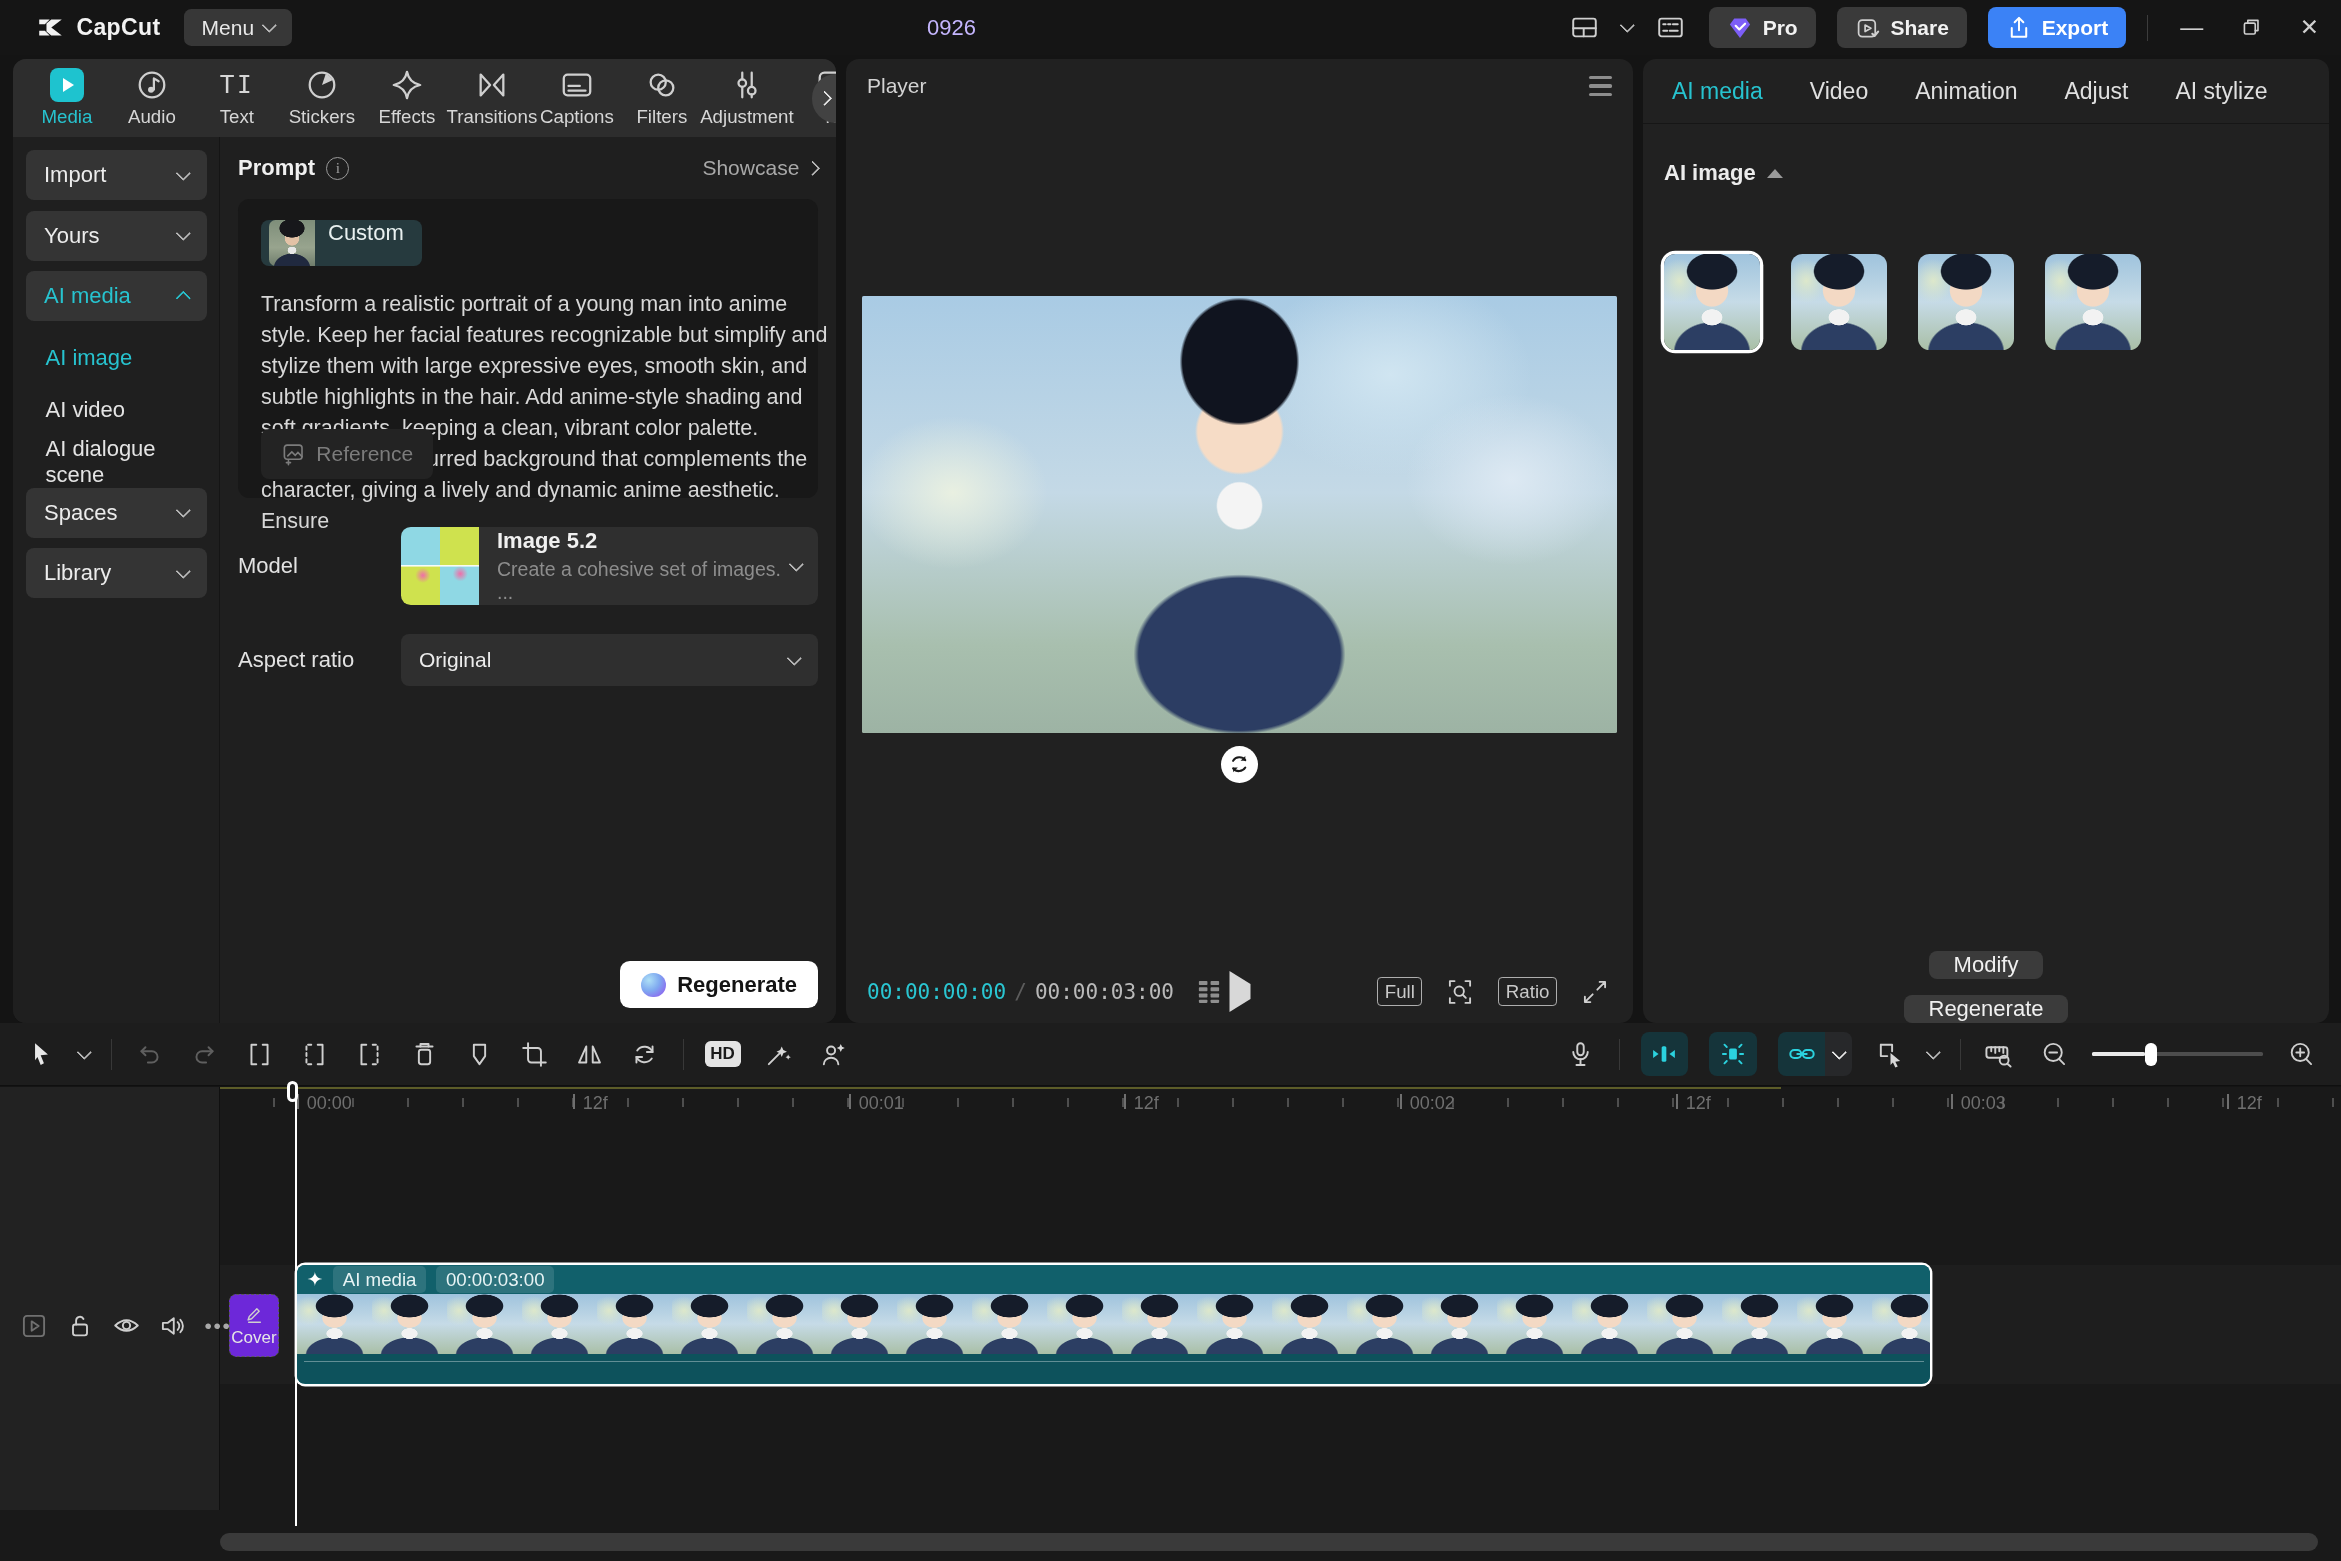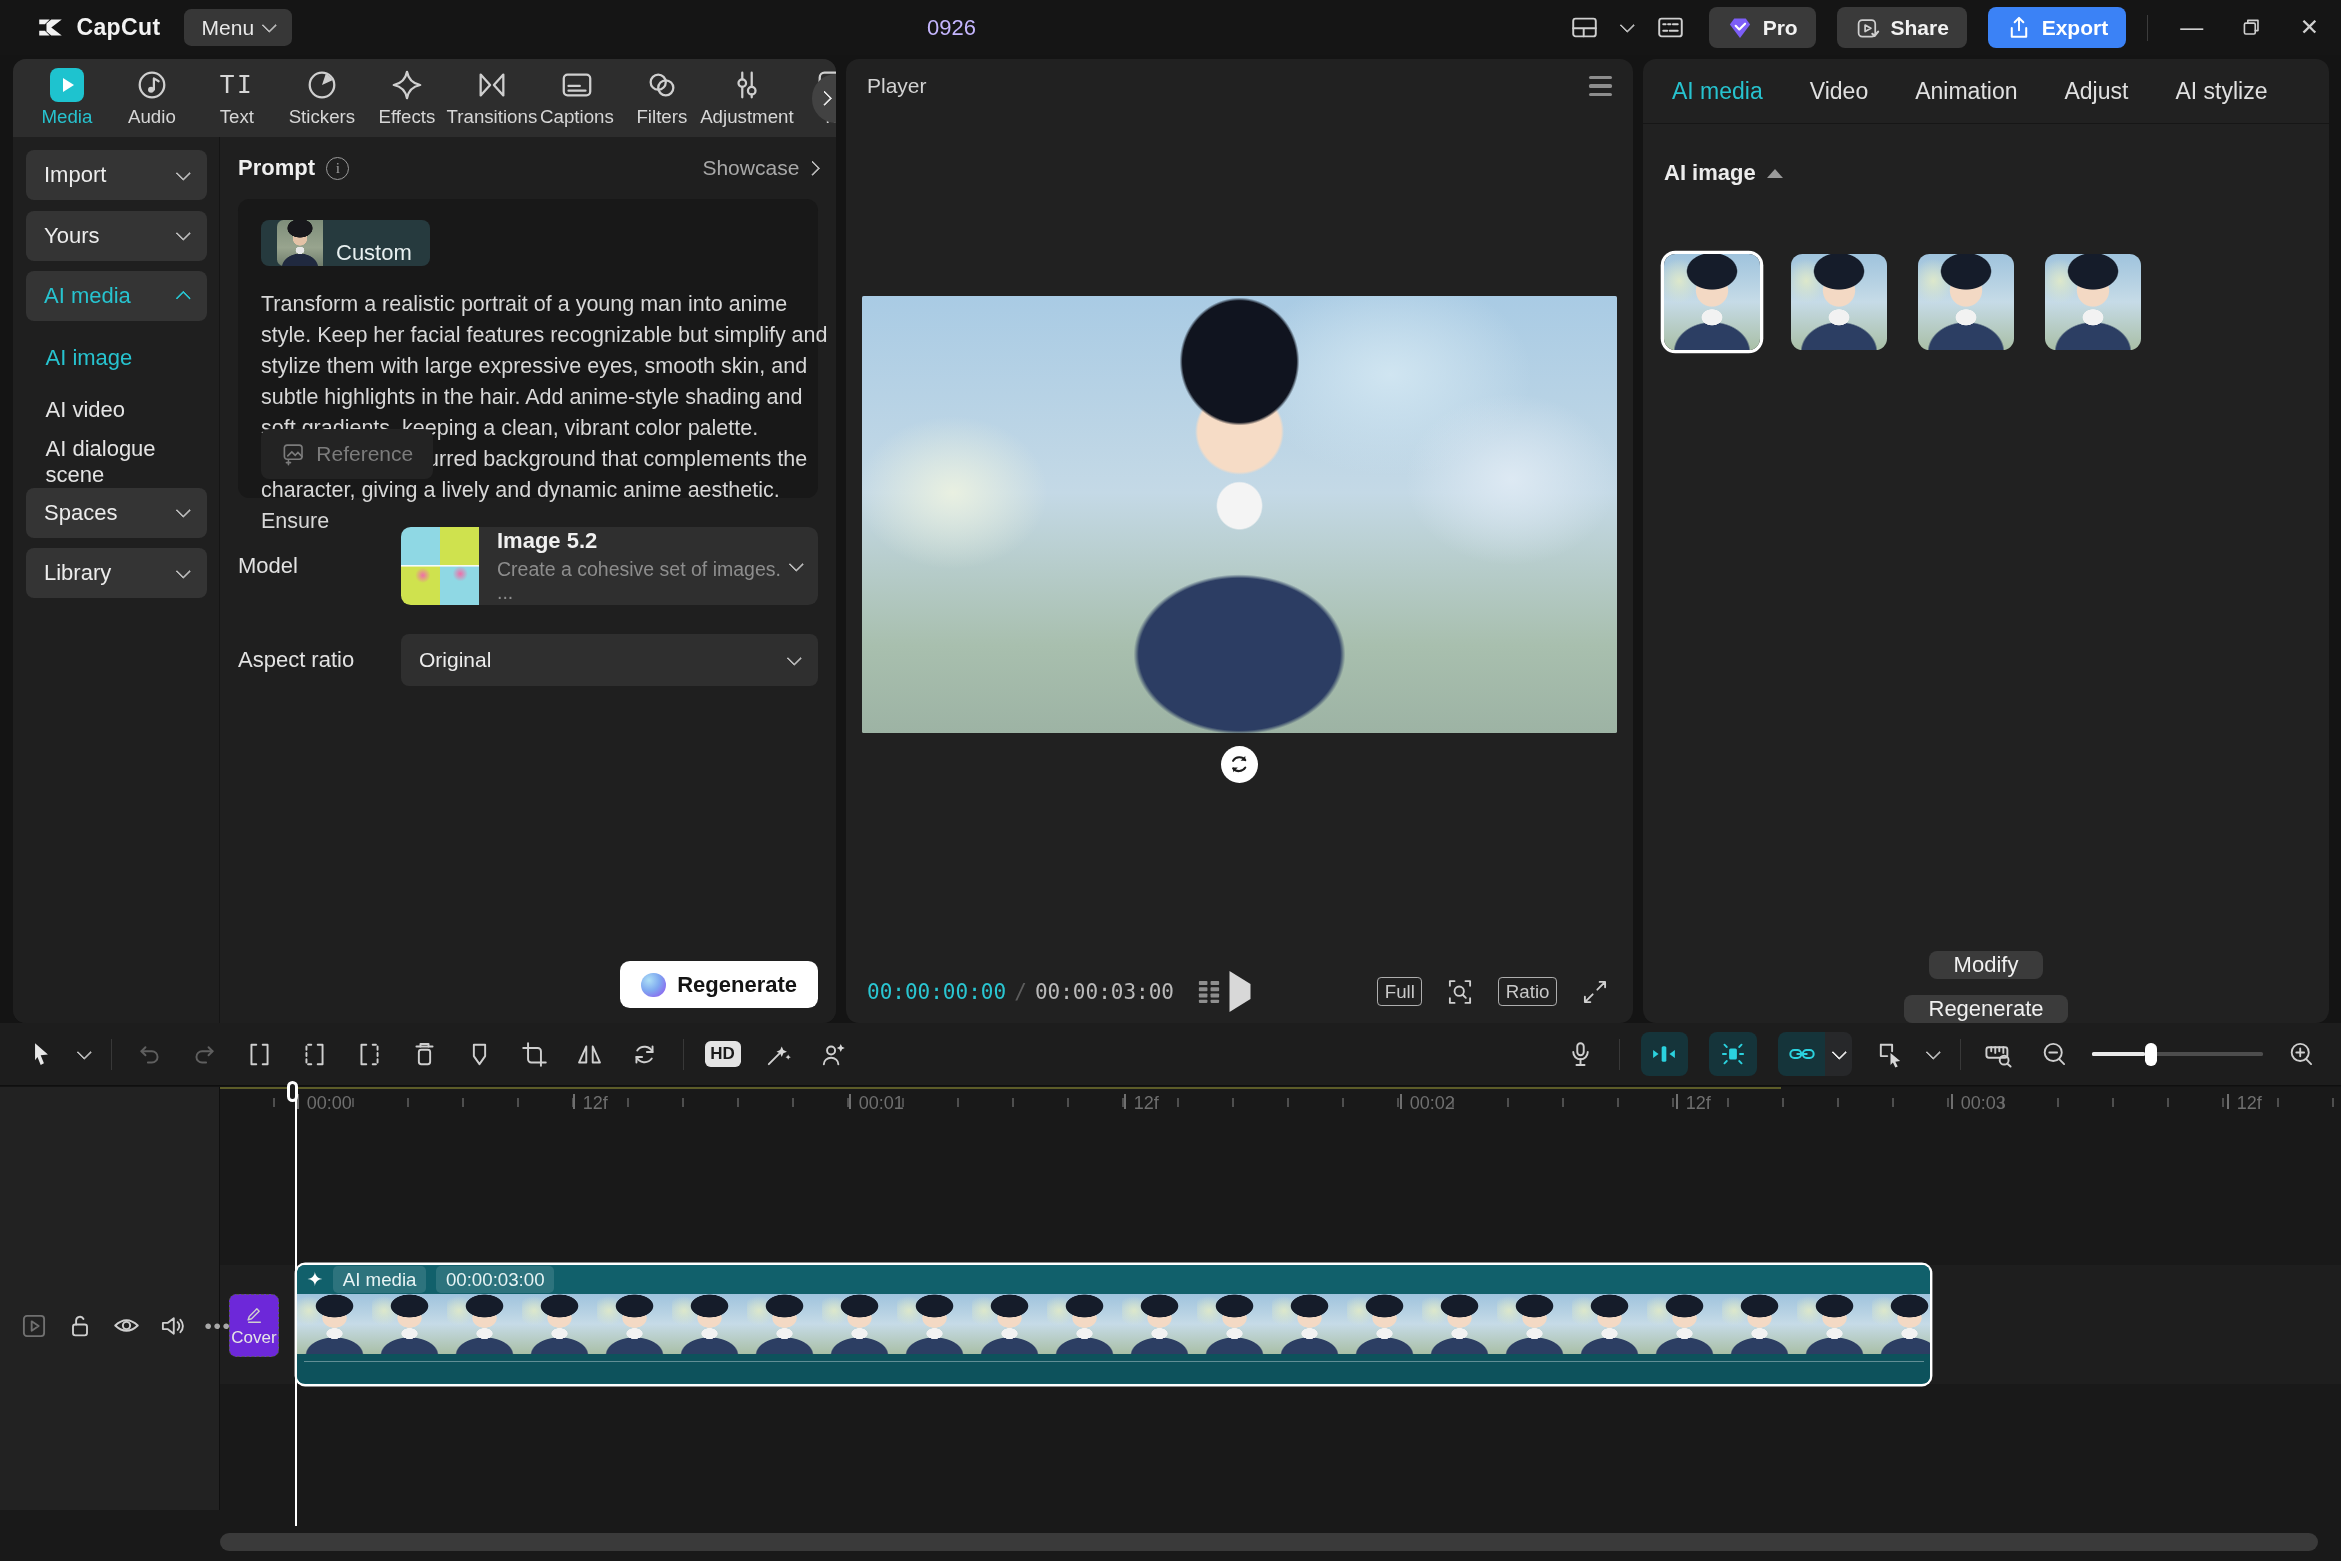--- a/index.html
+++ b/index.html
@@ -46,21 +46,21 @@
   .side-btn.accent{color:#27c3cf;}
   .side-sub{height:52px;display:flex;align-items:center;padding-left:19.5px;font-size:22px;color:#e4e4e4;}
   .side-sub.accent{color:#27c3cf;}
 
   .lp-main{position:absolute;left:207px;top:0;right:0;bottom:0;padding:0 18px;}
   .prompt-head{height:62px;display:flex;align-items:center;gap:11.4px;}
   .prompt-title{font-size:22px;font-weight:bold;color:#f0f0f0;}
   .info-ic{width:23px;height:23px;border:1.6px solid #9a9a9a;border-radius:50%;color:#9a9a9a;font-size:15.5px;display:flex;align-items:center;justify-content:center;font-family:"Liberation Serif",serif;}
   .showcase{margin-left:auto;display:flex;align-items:center;gap:8.1px;font-size:21px;color:#a8a8a8;}
   .prompt-card{background:#181818;border-radius:11.4px;padding:21px 23px;height:299px;position:relative;}
-  .custom-chip{display:inline-flex;align-items:flex-end;gap:13px;background:#263a3e;border-radius:8.1px;padding:0 18px 0 16px;height:46px;overflow:hidden;}
+  .custom-chip{display:inline-flex;align-items:flex-start;gap:13px;background:#263a3e;border-radius:8.1px;padding:0 18px 0 8px;height:46px;overflow:hidden;}
   .chip-avatar{width:46px;height:46px;border-radius:6.5px 0 0 6.5px;}
   .custom-chip span{font-size:22px;color:#e8f0f0;}
   .prompt-text{margin-top:19.5px;font-size:21.5px;line-height:31px;color:#d7d7d7;width:569px;}
   .ref-btn{position:absolute;left:23px;bottom:19.5px;height:50px;padding:0 19.5px;background:#232323;border-radius:8.1px;display:flex;align-items:center;gap:11.4px;font-size:21px;color:#7c7c7c;}
   .form-row{display:flex;align-items:center;margin-top:29px;}
   .form-label{width:163px;font-size:22px;color:#e2e2e2;}
   .model-box{flex:1;height:78px;background:#2f2f2f;border-radius:9.8px;display:flex;align-items:center;overflow:hidden;padding-right:16.3px;}
   .model-thumb{width:78px;height:78px;flex:0 0 auto;}
   .model-meta{margin-left:18px;flex:1;}
   .model-name{font-size:22px;color:#f0f0f0;font-weight:bold;}

